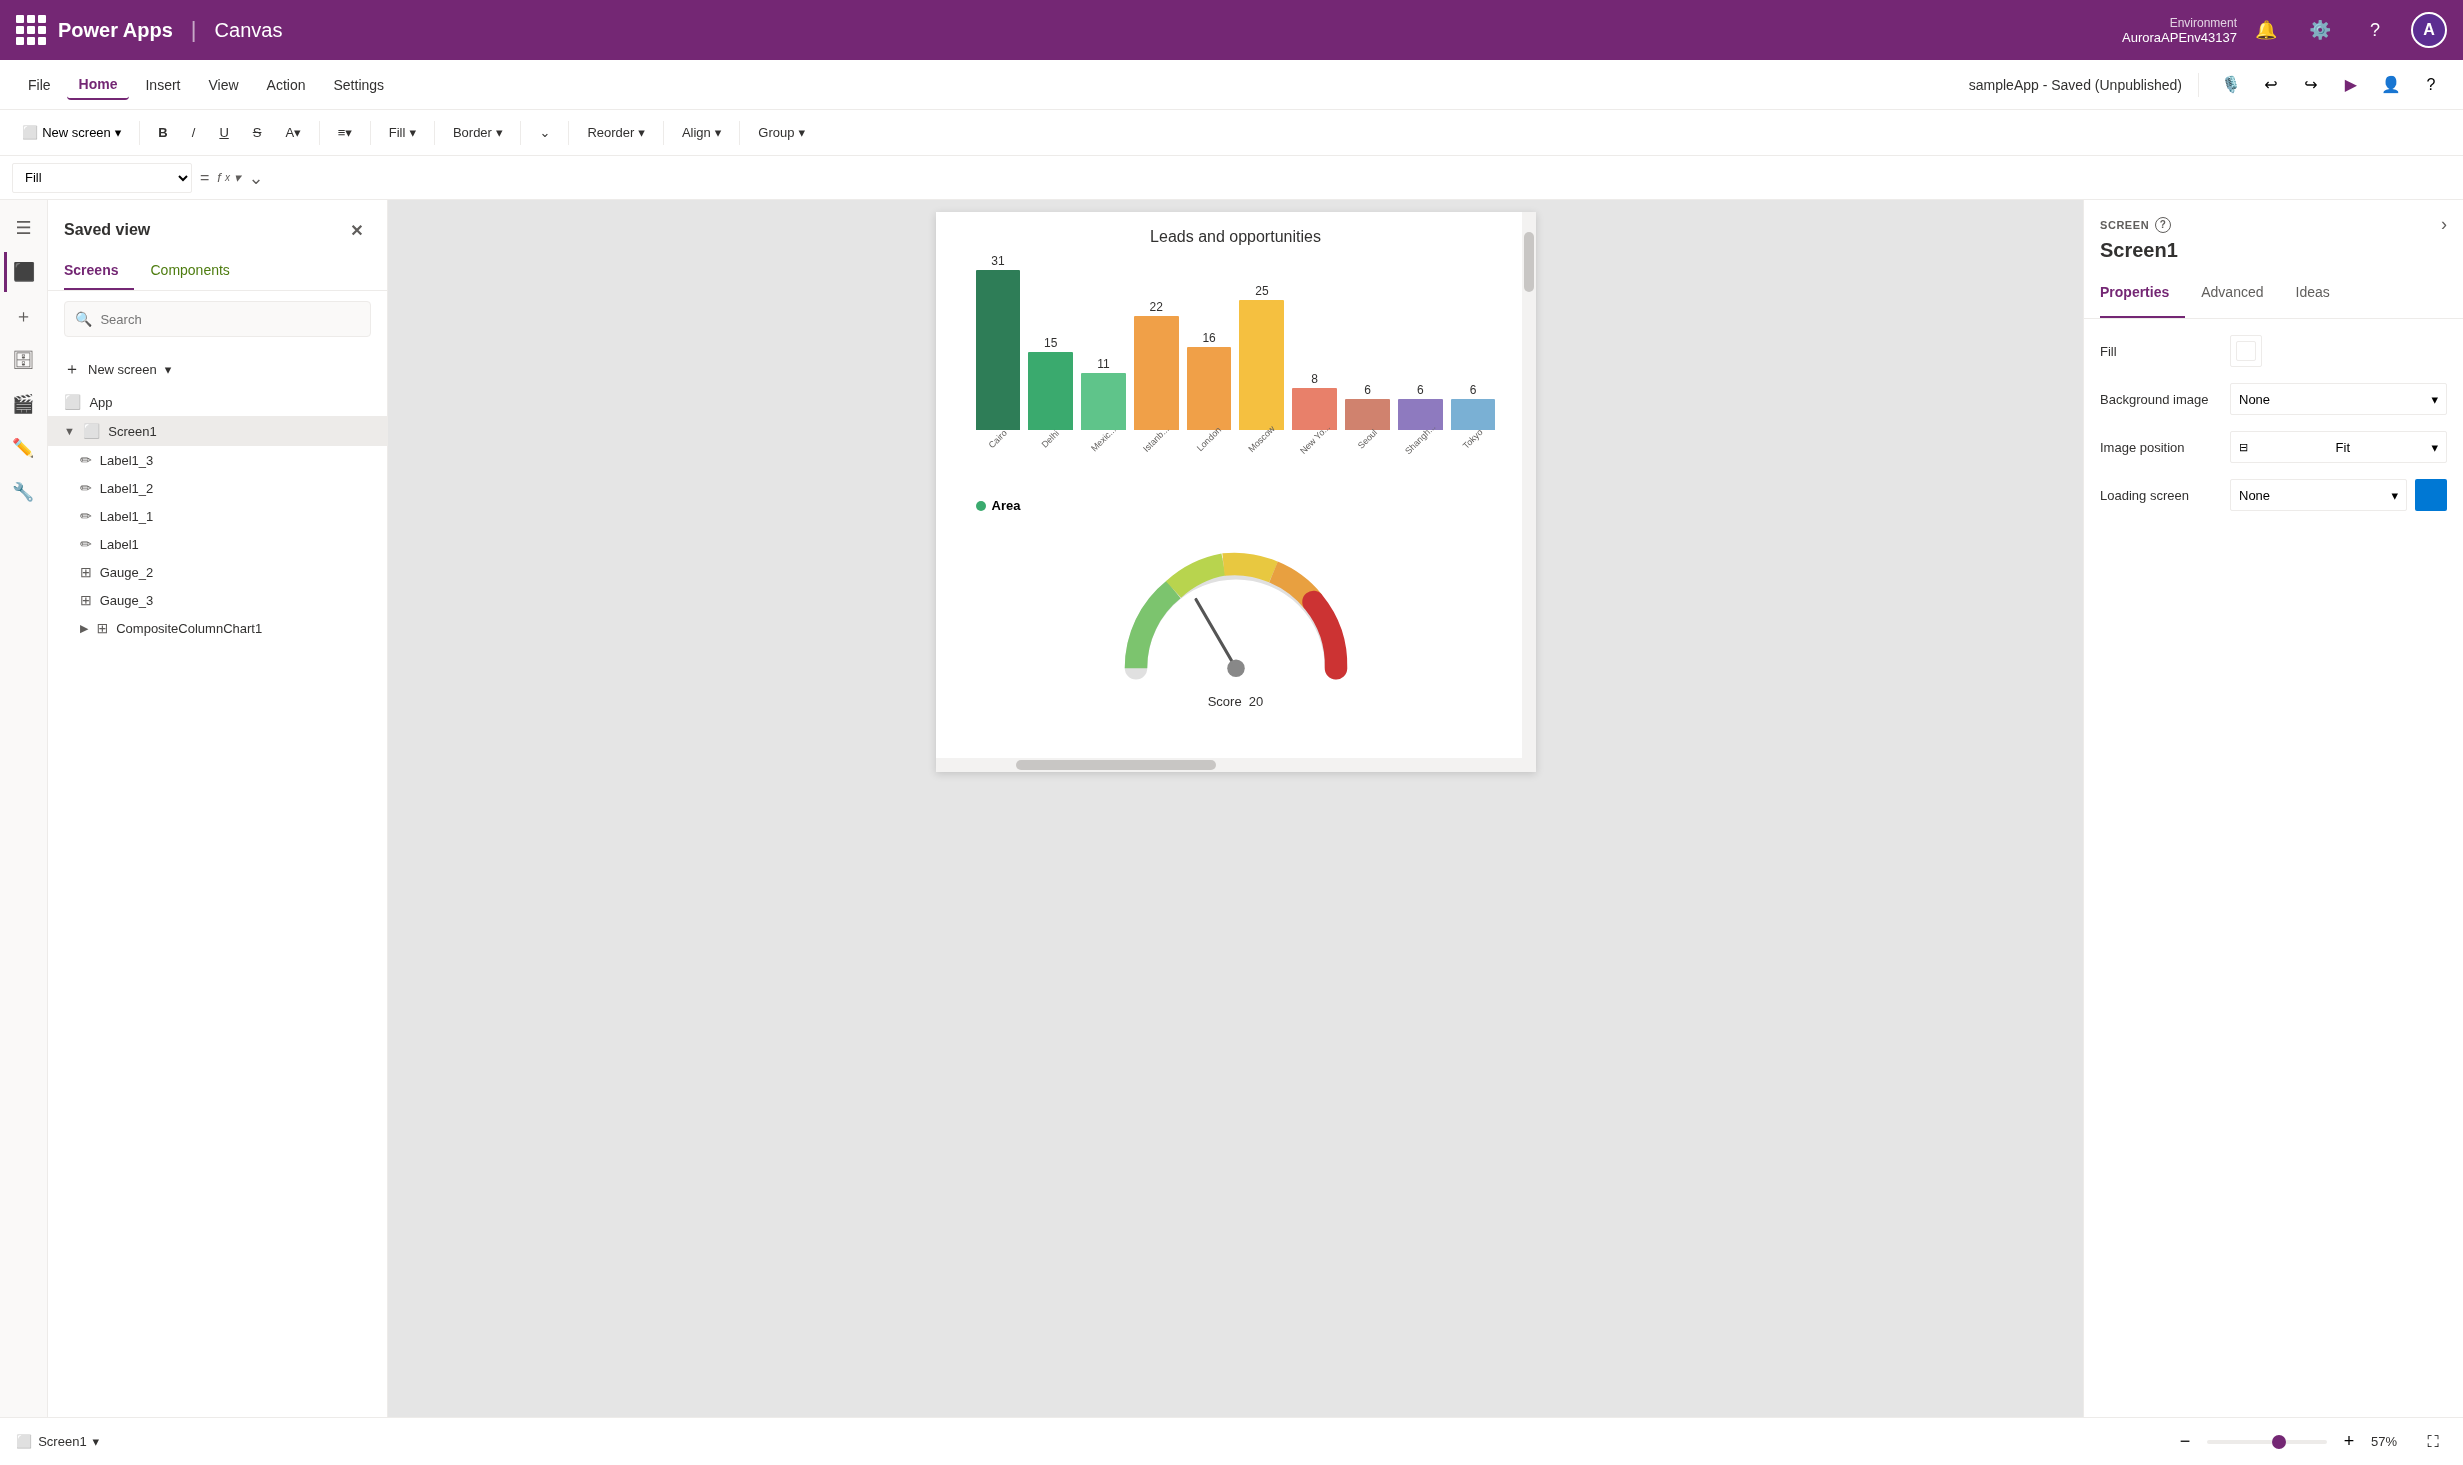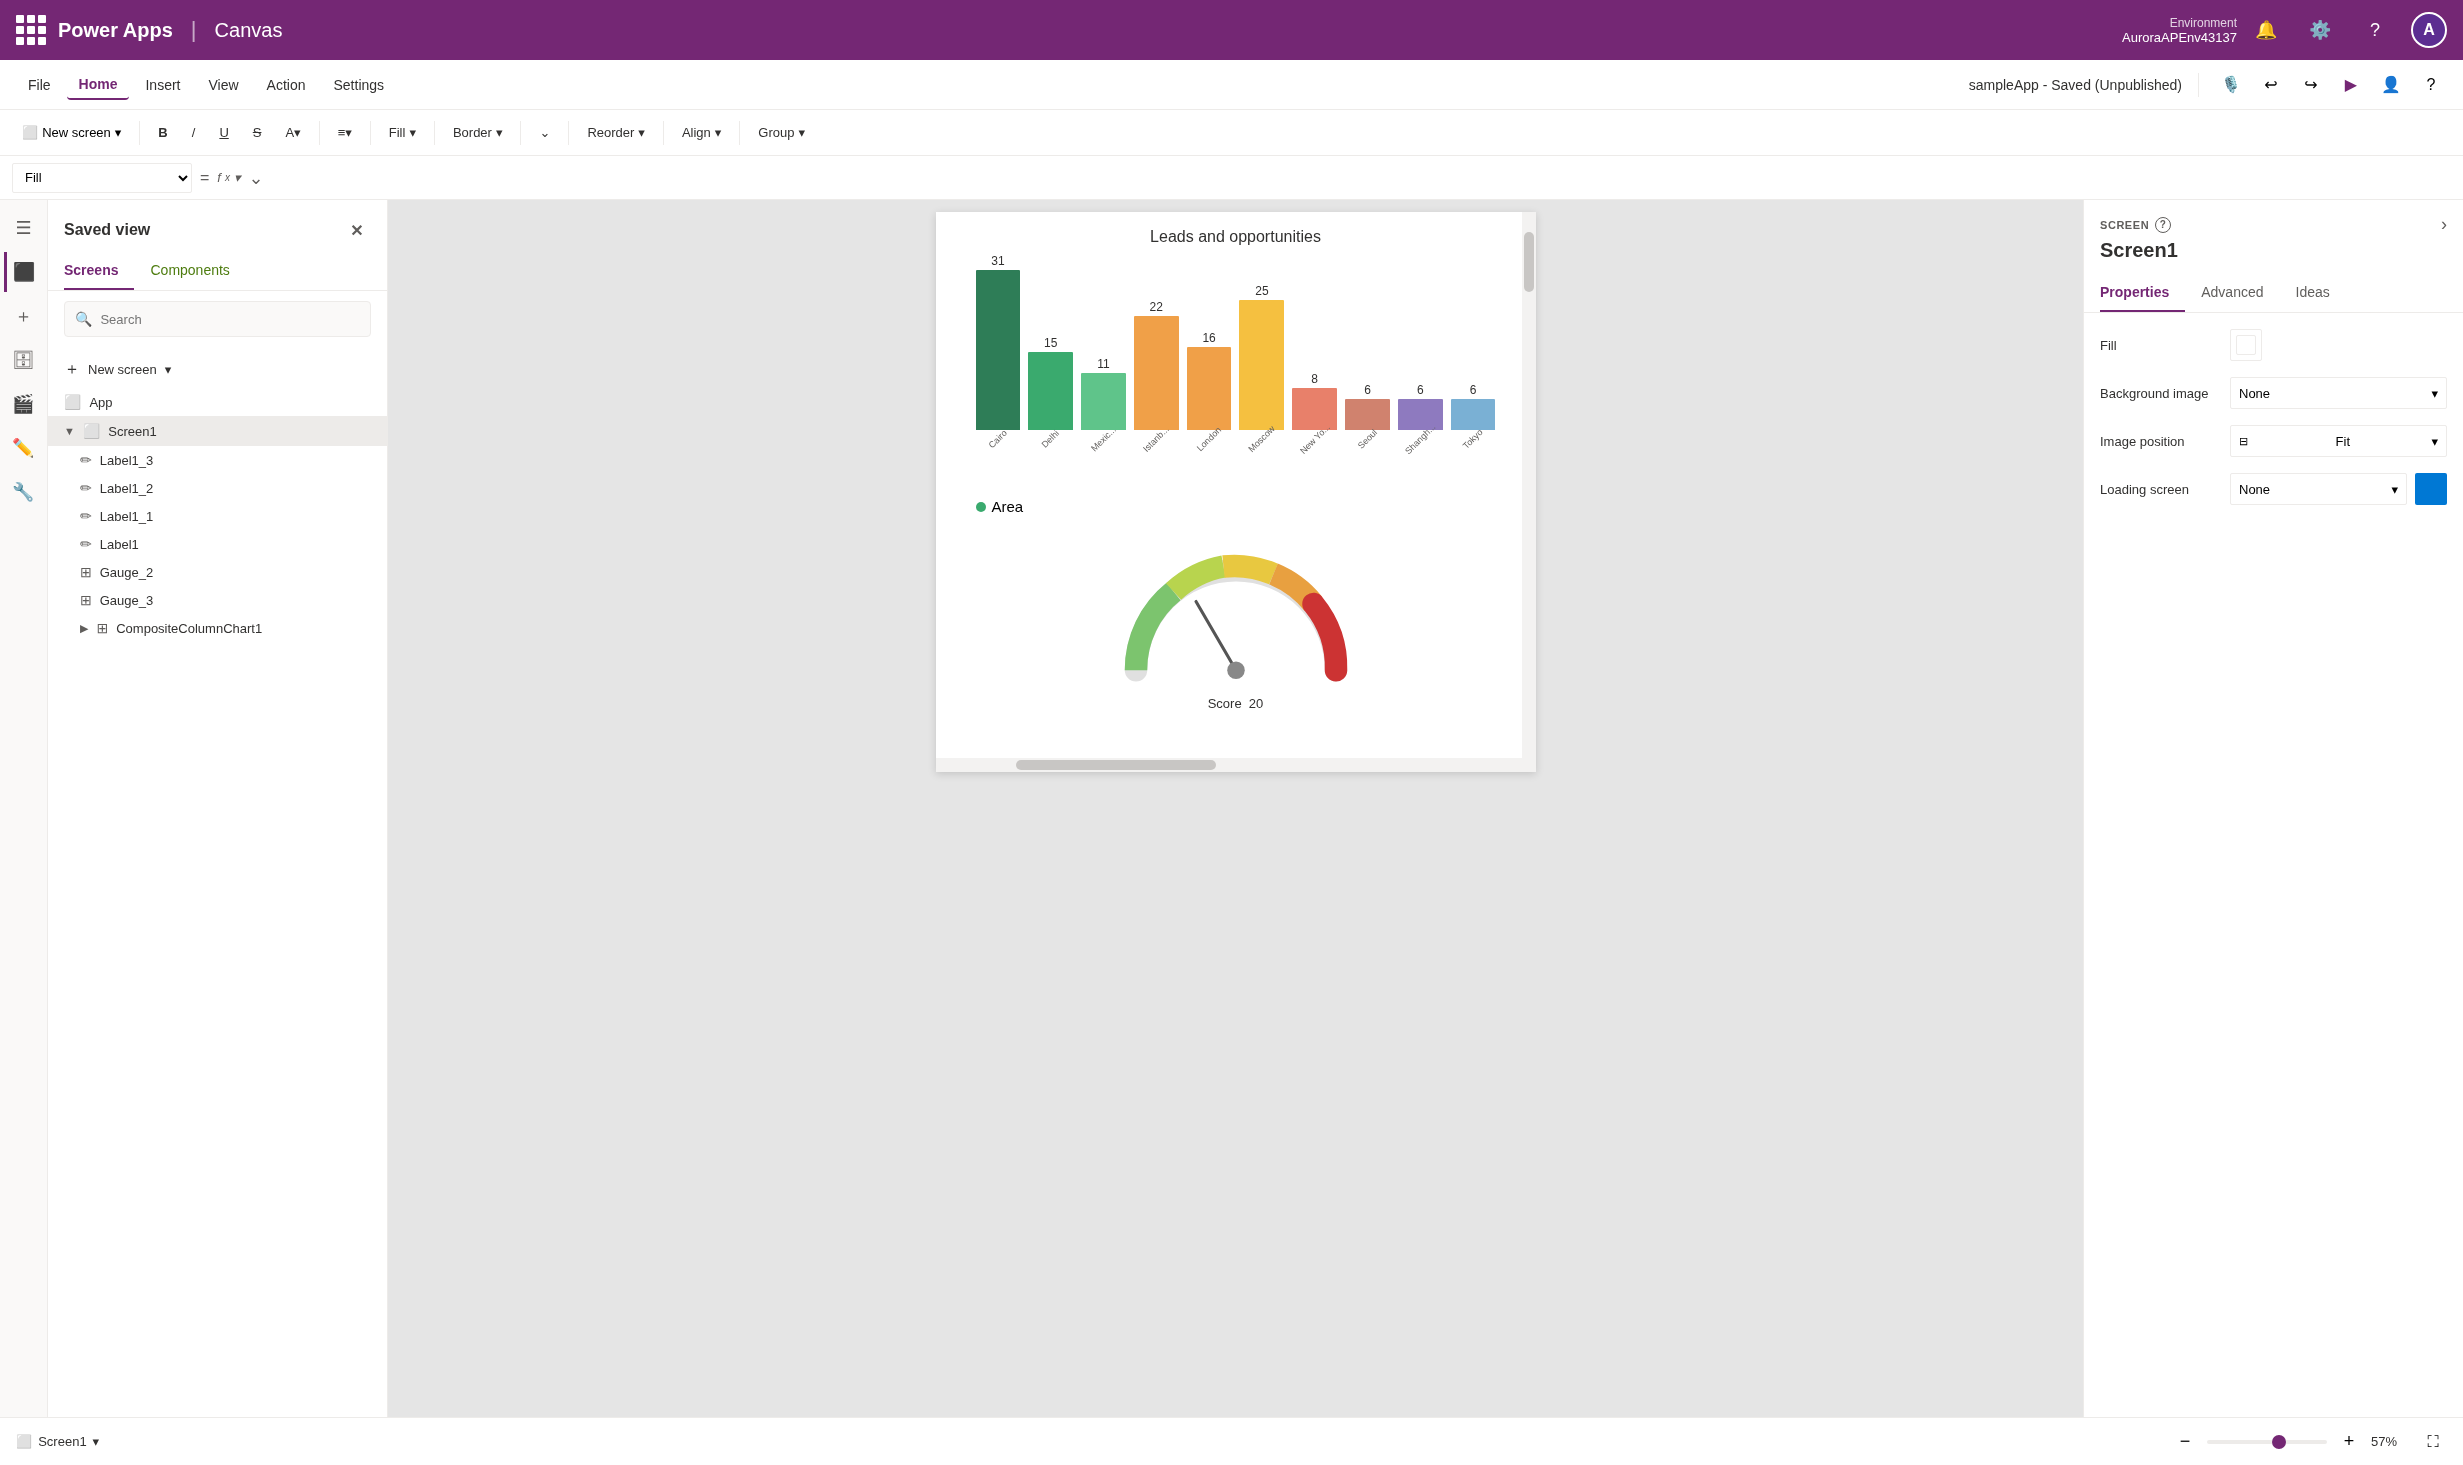--- a/index.html
+++ b/index.html
@@ -158,21 +158,21 @@
     }
 
     
     .chart-title { text-align: center; font-size: 16px; color: #323130; padding: 16px 0 8px; }
     .bar-chart { padding: 10px 30px 50px; position: relative; height: 240px; }
     .bars-container { display: flex; align-items: flex-end; gap: 8px; height: 180px; padding: 0 10px; }
     .bar-group { display: flex; flex-direction: column; align-items: center; flex: 1; }
     .bar { width: 100%; border-radius: 1px 1px 0 0; }
     .bar-label { font-size: 9px; color: #605e5c; text-align: center; margin-top: 4px; transform: rotate(-45deg); white-space: nowrap; }
     .bar-value { font-size: 12px; color: #323130; margin-bottom: 2px; }
-    .chart-legend { display: flex; align-items: center; gap: 6px; padding: 4px 40px; font-size: 15px; }
+    .chart-legend { display: flex; align-items: center; gap: 6px; padding: 4px 40px; font-size: 13px; font-weight: bold; }
     .legend-dot { width: 10px; height: 10px; border-radius: 50%; }
 
     
     .gauges-row { display: flex; justify-content: space-around; padding: 20px 20px 10px; }
     .gauge-container { text-align: center; width: 250px; }
     .gauge-svg { width: 250px; height: 150px; }
     .gauge-label { font-size: 13px; color: #323130; margin-top: 4px; }
 
     
     .bottom-bar {
@@ -204,21 +204,21 @@
     .right-panel-header {
       padding: 14px 16px 0;
       display: flex;
       align-items: center;
       justify-content: space-between;
     }
     .screen-label { font-size: 11px; font-weight: 600; color: #605e5c; letter-spacing: 0.05em; display: flex; align-items: center; gap: 6px; }
     .right-panel-expand { font-size: 18px; color: #605e5c; cursor: pointer; }
     .screen-name { font-size: 20px; font-weight: 600; color: #323130; padding: 4px 16px 12px; }
     .right-tabs { display: flex; border-bottom: 1px solid #edebe9; padding: 0 16px; }
-    .right-tab { padding: 10px 16px 10px 0; margin-right: 16px; cursor: pointer; font-size: 14px; color: #605e5c; border-bottom: 2px solid transparent; }
+    .right-tab { padding: 10px 16px 16px 0; margin-right: 16px; cursor: pointer; font-size: 14px; color: #605e5c; border-bottom: 2px solid transparent; }
     .right-tab.active { color: #742774; border-bottom: 2px solid #742774; font-weight: 600; }
     .right-content { padding: 16px; flex: 1; }
     .prop-row { display: flex; align-items: center; margin-bottom: 16px; }
     .prop-label { width: 130px; font-size: 13px; color: #323130; flex-shrink: 0; }
     .prop-value { flex: 1; }
     .prop-select { display: flex; align-items: center; justify-content: space-between; height: 32px; border: 1px solid #edebe9; border-radius: 2px; padding: 0 8px; font-size: 13px; cursor: pointer; }
     .prop-color { width: 32px; height: 32px; border: 1px solid #edebe9; border-radius: 2px; background: white; display: flex; align-items: center; justify-content: center; cursor: pointer; }
     .prop-color-dot { width: 20px; height: 20px; background: white; border: 1px solid #edebe9; border-radius: 2px; }
     .prop-color-square { width: 32px; height: 32px; background: #0078d4; border-radius: 2px; }
     .fit-icon { margin-right: 6px; font-size: 11px; }

